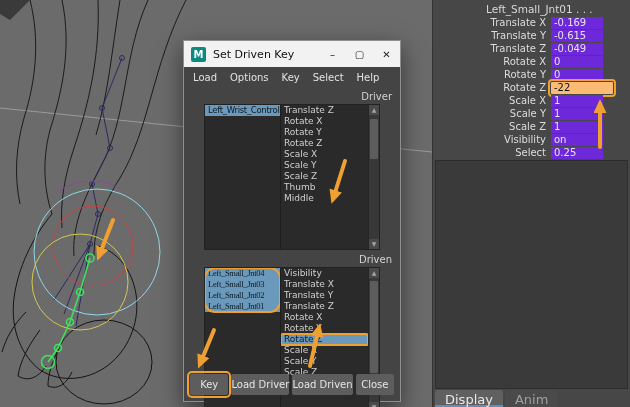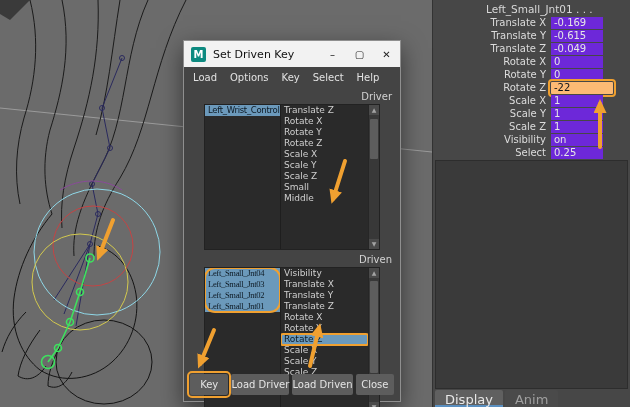--- a/index.html
+++ b/index.html
@@ -205,21 +205,21 @@
       </div>
       <div class="attr-pane">
         <div class="rows">
             <div class="row">Translate Z</div>
             <div class="row">Rotate X</div>
             <div class="row">Rotate Y</div>
             <div class="row">Rotate Z</div>
             <div class="row">Scale X</div>
             <div class="row">Scale Y</div>
             <div class="row">Scale Z</div>
-            <div class="row">Small</div>
+            <div class="row">Thumb</div>
             <div class="row">Middle</div>
           </div>
       </div>
       <div class="scrollbar">
         <div class="sb-arrow up">▲</div>
         <div class="sb-thumb" style="top:14px;height:40px;"></div>
         <div class="sb-arrow down">▼</div>
       </div>
     </div>
 

